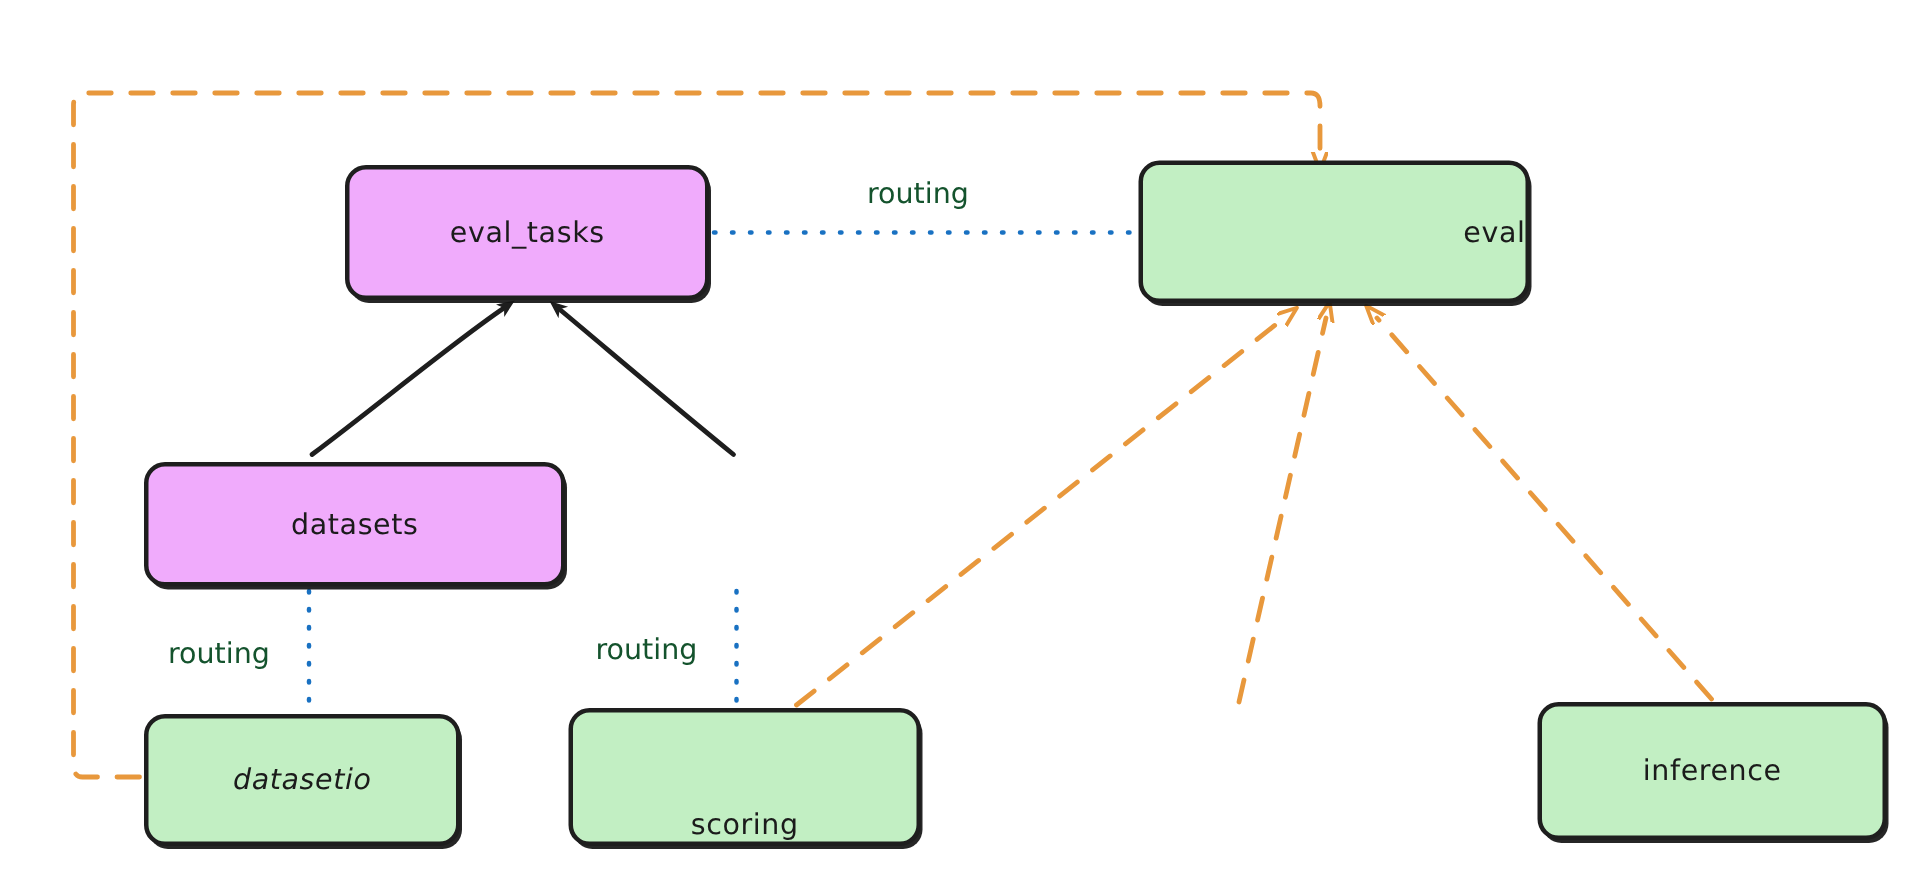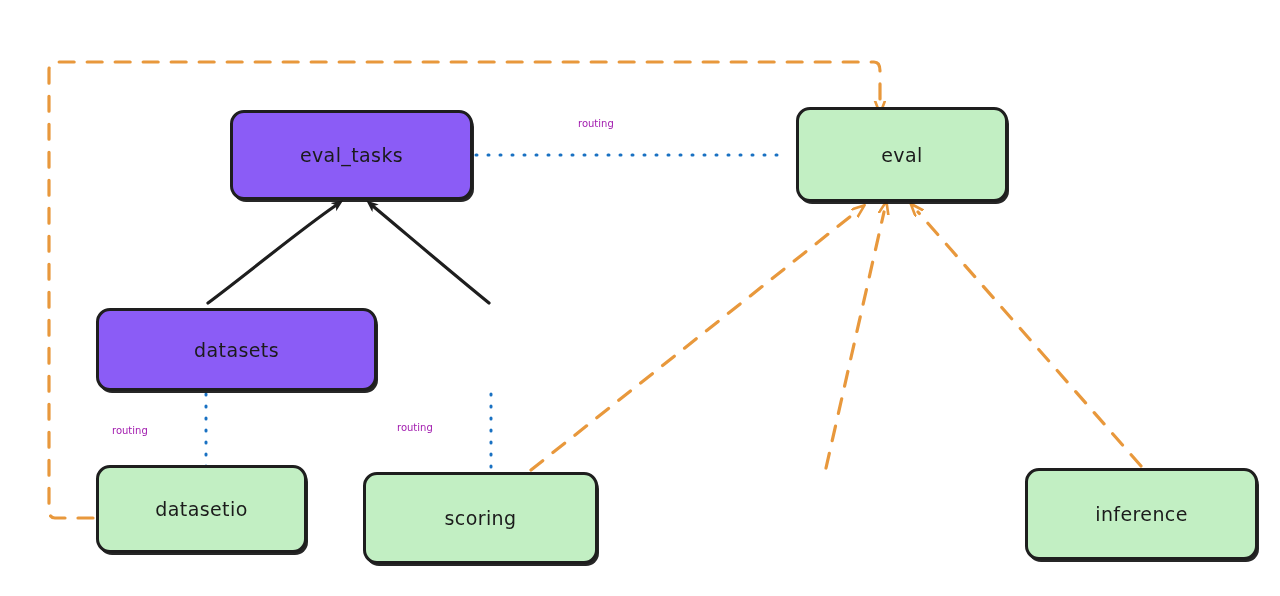--- a/index.html
+++ b/index.html
@@ -30,35 +30,35 @@
   .node {
     position: absolute;
     box-sizing: border-box;
     border: 3px solid #1e1e1e;
     border-radius: 14px;
     display: flex;
     align-items: center;
     justify-content: center;
     box-shadow: 2px 3px 0 -1px rgba(20,20,20,0.92);
   }
-  .node.blue  { background: #8b5cf6; }
+  .node.blue  { background: #f0abfc; }
   .node.green { background: #c2efc3; }
   .node-label {
     font-family: "DejaVu Sans", sans-serif;
     font-size: 19px;
     color: #1b1b1b;
     letter-spacing: 0.4px;
     white-space: nowrap;
     user-select: none;
   }
   .edge-label {
     position: absolute;
     font-family: "DejaVu Sans", sans-serif;
-    font-size: 10px;
-    color: #a21caf;
+    font-size: 19px;
+    color: #14532d;
     white-space: nowrap;
     user-select: none;
   }
 </style>
 </head>
 <body>
 
 <div id="diagram-root">
 
   <svg id="edge-layer" viewBox="0 0 1280 596" width="1280" height="596" xmlns="http://www.w3.org/2000/svg">
@@ -87,34 +87,34 @@
 
     <path d="M826,468 L884,212" fill="none" stroke="#e8983c" stroke-width="3.2" stroke-linecap="round" stroke-dasharray="15 13" marker-end="url(#arrow-orange)"></path>
 
     <path d="M1141,466 L918,212" fill="none" stroke="#e8983c" stroke-width="3.2" stroke-linecap="round" stroke-dasharray="15 13" marker-end="url(#arrow-orange)"></path>
   </svg>
 
   <div class="node blue" style="left:230px; top:110px; width:243px; height:90px;">
     <span class="node-label">eval_tasks</span>
   </div>
 
-  <div class="node green" style="left:796px; top:107px; width:212px; height:95px;">
+  <div class="node green" style="left:759px; top:107px; width:261px; height:95px;justify-content:flex-end;">
     <span class="node-label">eval</span>
   </div>
 
   <div class="node blue" style="left:96px; top:308px; width:281px; height:83px;">
     <span class="node-label">datasets</span>
   </div>
 
 
-  <div class="node green" style="left:96px; top:465px; width:211px; height:88px;">
+  <div class="node green" style="left:96px; top:476px; width:211px; height:88px;font-style:italic;">
     <span class="node-label">datasetio</span>
   </div>
 
-  <div class="node green" style="left:363px; top:472px; width:235px; height:92px;">
+  <div class="node green" style="left:379px; top:472px; width:235px; height:92px;align-items:flex-end;">
     <span class="node-label">scoring</span>
   </div>
 
 
   <div class="node green" style="left:1025px; top:468px; width:233px; height:92px;">
     <span class="node-label">inference</span>
   </div>
 
   <div class="edge-label" style="left:578px; top:118px;">routing</div>
 

